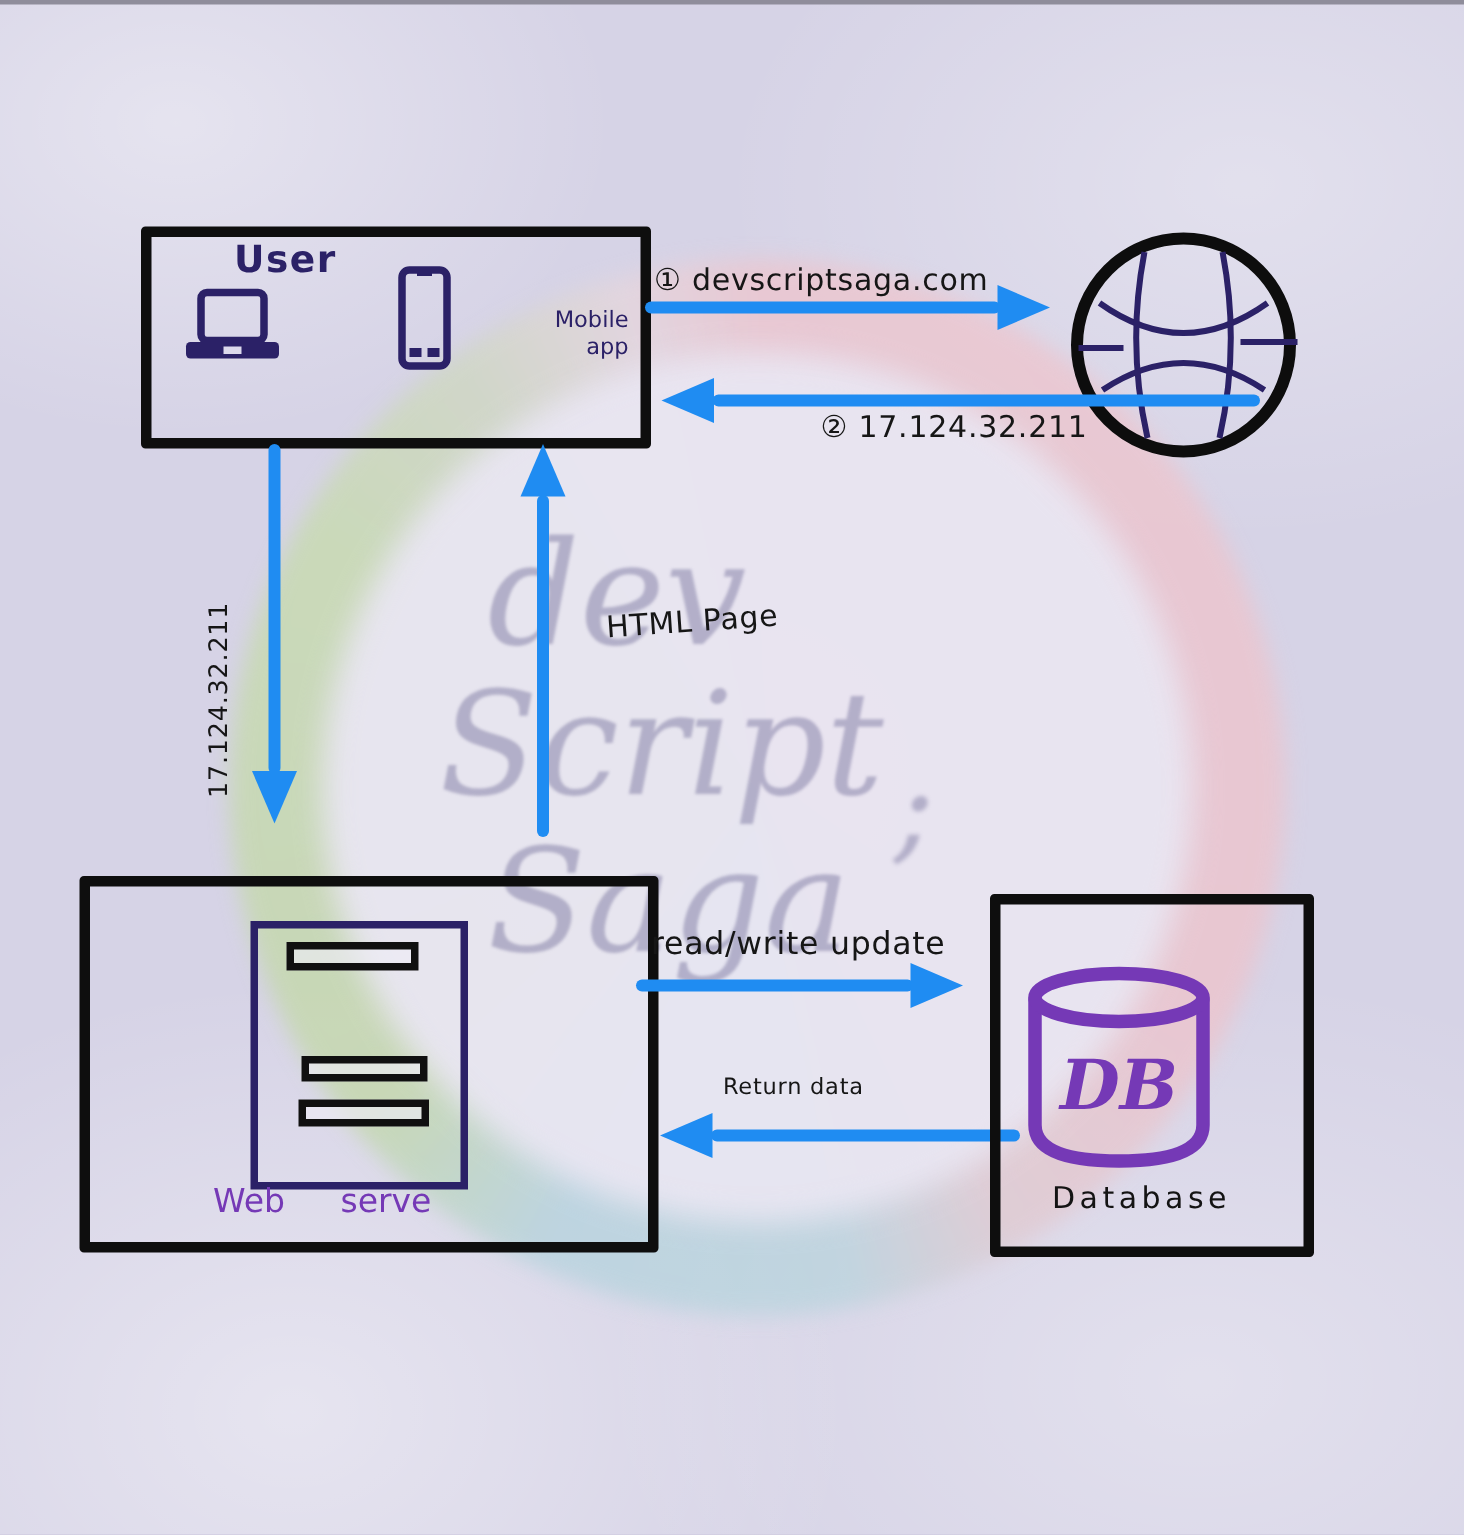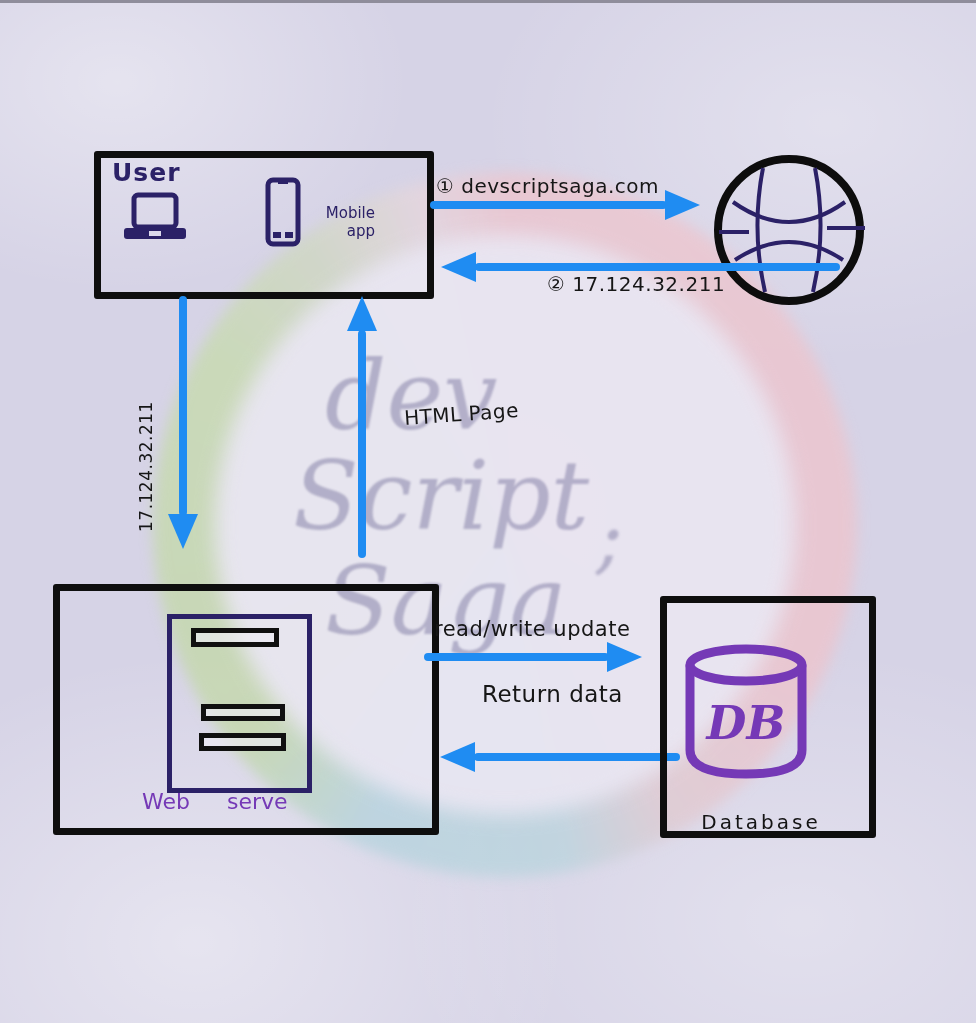--- a/index.html
+++ b/index.html
@@ -49,21 +49,21 @@
   .wm-script{left:293px;top:448px;font-size:96px;}
   .wm-saga{left:325px;top:553px;font-size:96px;}
   .wm-punct{left:596px;top:498px;font-size:80px;filter:blur(1.4px);}
 
   
   .hd-box{position:absolute;border:7px solid var(--box-border,#0e0e0e);border-radius:3px;background:transparent;}
   .user-box{left:94px;top:151px;width:326px;height:134px;}
   .server-box{left:53px;top:584px;width:372px;height:237px;}
   .db-box{left:660px;top:596px;width:202px;height:228px;}
 
-  .ink-navy{color:var(--navy,#2b2167);}
+  .ink-navy{color:var(--navy,#2b2167);margin-left:44px;}
   .user-title{position:absolute;left:112px;top:158px;font-size:25px;font-weight:bold;letter-spacing:1px;}
   .laptop-wrap{position:absolute;left:122px;top:192px;width:66px;height:50px;}
   .web-browser-label{position:absolute;left:122px;top:240px;width:110px;font-size:19px;line-height:1.25;}
   .phone-wrap{position:absolute;left:264px;top:177px;width:38px;height:70px;}
   .mobile-app-label{position:absolute;left:303px;top:204px;width:72px;font-size:15px;line-height:1.2;text-align:right;}
 
   
   .dns-wrap{position:absolute;left:711px;top:152px;width:156px;height:156px;}
   .dns-label{
     position:absolute;left:711px;top:207px;width:156px;text-align:center;
@@ -73,42 +73,42 @@
   
   .server-doc{position:absolute;left:167px;top:614px;width:135px;height:169px;border:5px solid var(--navy,#2b2167);background:transparent;}
   .doc-bar{position:absolute;border:5px solid #101010;background:rgba(238,236,246,.65);}
   .bar-1{left:191px;top:628px;width:78px;height:9px;}
   .bar-2{left:201px;top:704px;width:74px;height:7px;}
   .bar-3{left:199px;top:733px;width:77px;height:8px;}
   .server-label{position:absolute;left:142px;top:789px;font-size:22px;color:var(--purple,#7539b6);word-spacing:30px;text-align:center;}
 
   
   .cyl-wrap{position:absolute;left:682px;top:644px;width:128px;height:140px;}
-  .db-label{position:absolute;left:660px;top:786px;width:202px;text-align:center;font-size:20px;letter-spacing:3px;color:#141414;margin-top:24px;}
+  .db-label{position:absolute;left:660px;top:786px;width:202px;text-align:center;font-size:20px;letter-spacing:3px;color:#141414;}
 
   
   .a-body-h{position:absolute;height:8px;border-radius:4px;background:var(--arrow,#1f8cf2);}
   .a-body-v{position:absolute;width:8px;border-radius:4px;background:var(--arrow,#1f8cf2);}
   .a-head{position:absolute;width:0;height:0;}
   .h-right{border-top:15px solid transparent;border-bottom:15px solid transparent;border-left:35px solid var(--arrow,#1f8cf2);}
   .h-left{border-top:15px solid transparent;border-bottom:15px solid transparent;border-right:35px solid var(--arrow,#1f8cf2);}
   .h-down{border-left:15px solid transparent;border-right:15px solid transparent;border-top:35px solid var(--arrow,#1f8cf2);}
   .h-up{border-left:15px solid transparent;border-right:15px solid transparent;border-bottom:35px solid var(--arrow,#1f8cf2);}
 
   .flow-label{position:absolute;color:var(--ink,#161616);font-size:20px;white-space:nowrap;letter-spacing:.5px;}
   .lbl-dns-query{left:436px;top:174px;}
   .lbl-dns-response{left:503px;top:272px;margin-left:44px;}
   .lbl-request-ip{
     left:136px;top:316px;height:216px;font-size:17px;
     writing-mode:vertical-rl;transform:rotate(180deg);
     display:flex;align-items:center;
   }
   .lbl-html-page{left:404px;top:402px;font-size:20px;transform:rotate(-4deg);}
   .lbl-db-write{left:434px;top:617px;font-size:21px;}
-  .lbl-db-read{left:482px;top:681px;font-size:23px;}
+  .lbl-db-read{left:482px;top:715px;font-size:15px;}
 </style>
 </head>
 <body>
 
 <div class="canvas">
 
   <div class="top-edge"></div>
 
   <div class="wm-ring"></div>
   <div class="wm-inner"></div>

